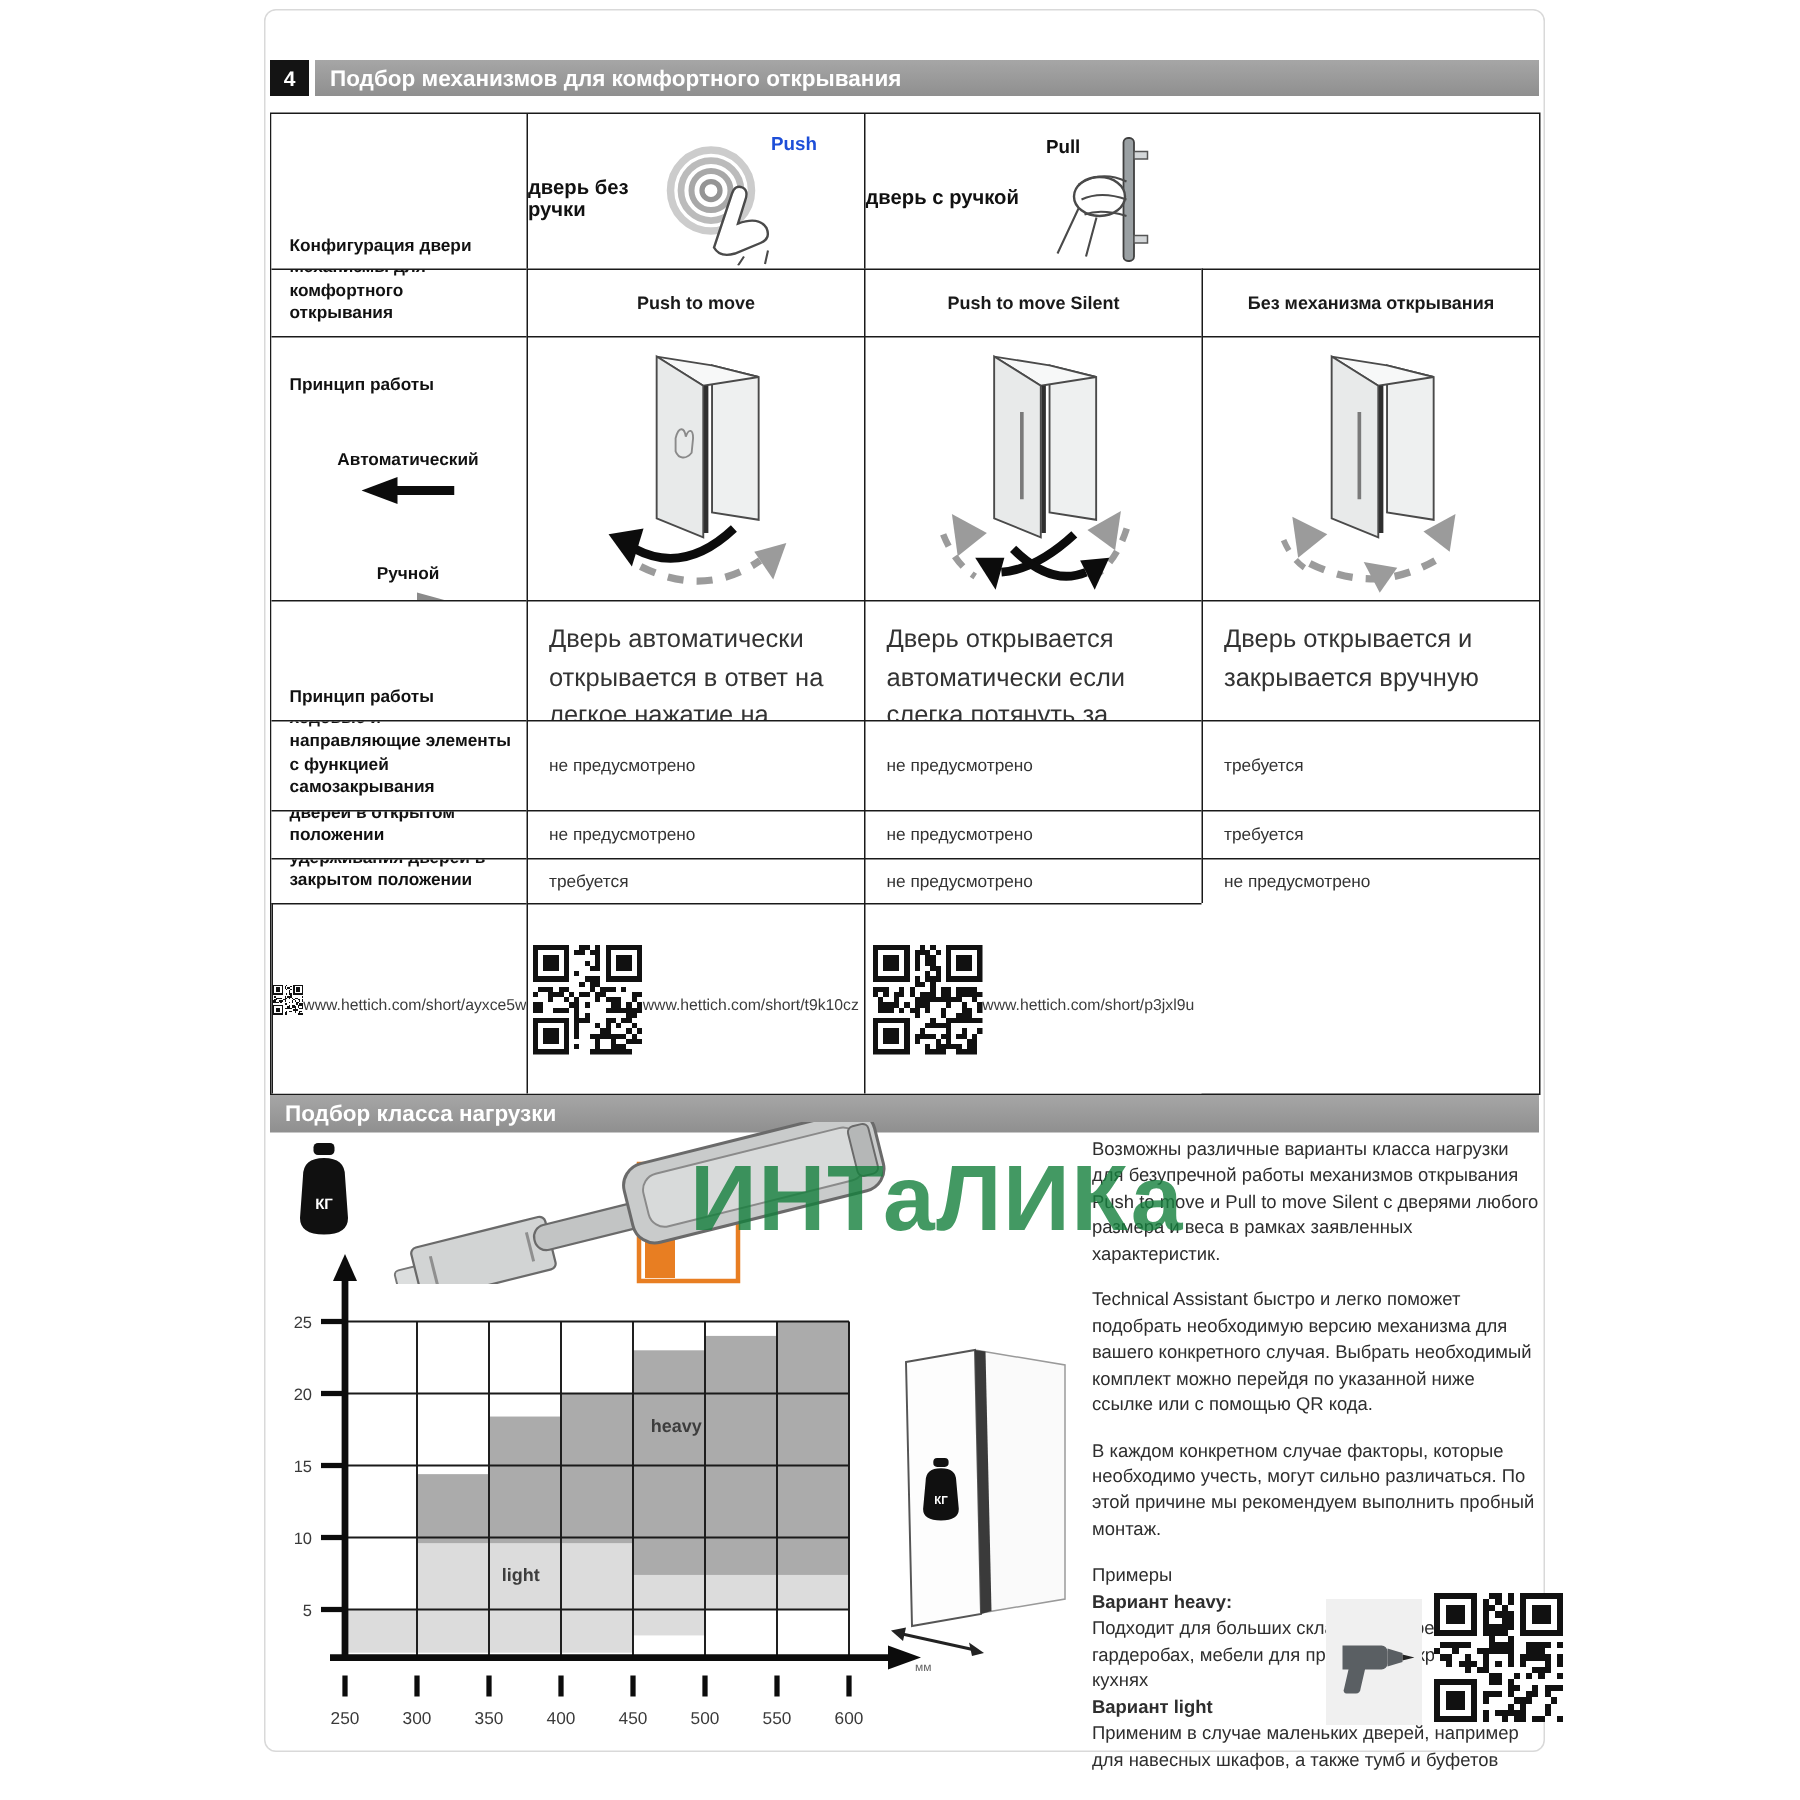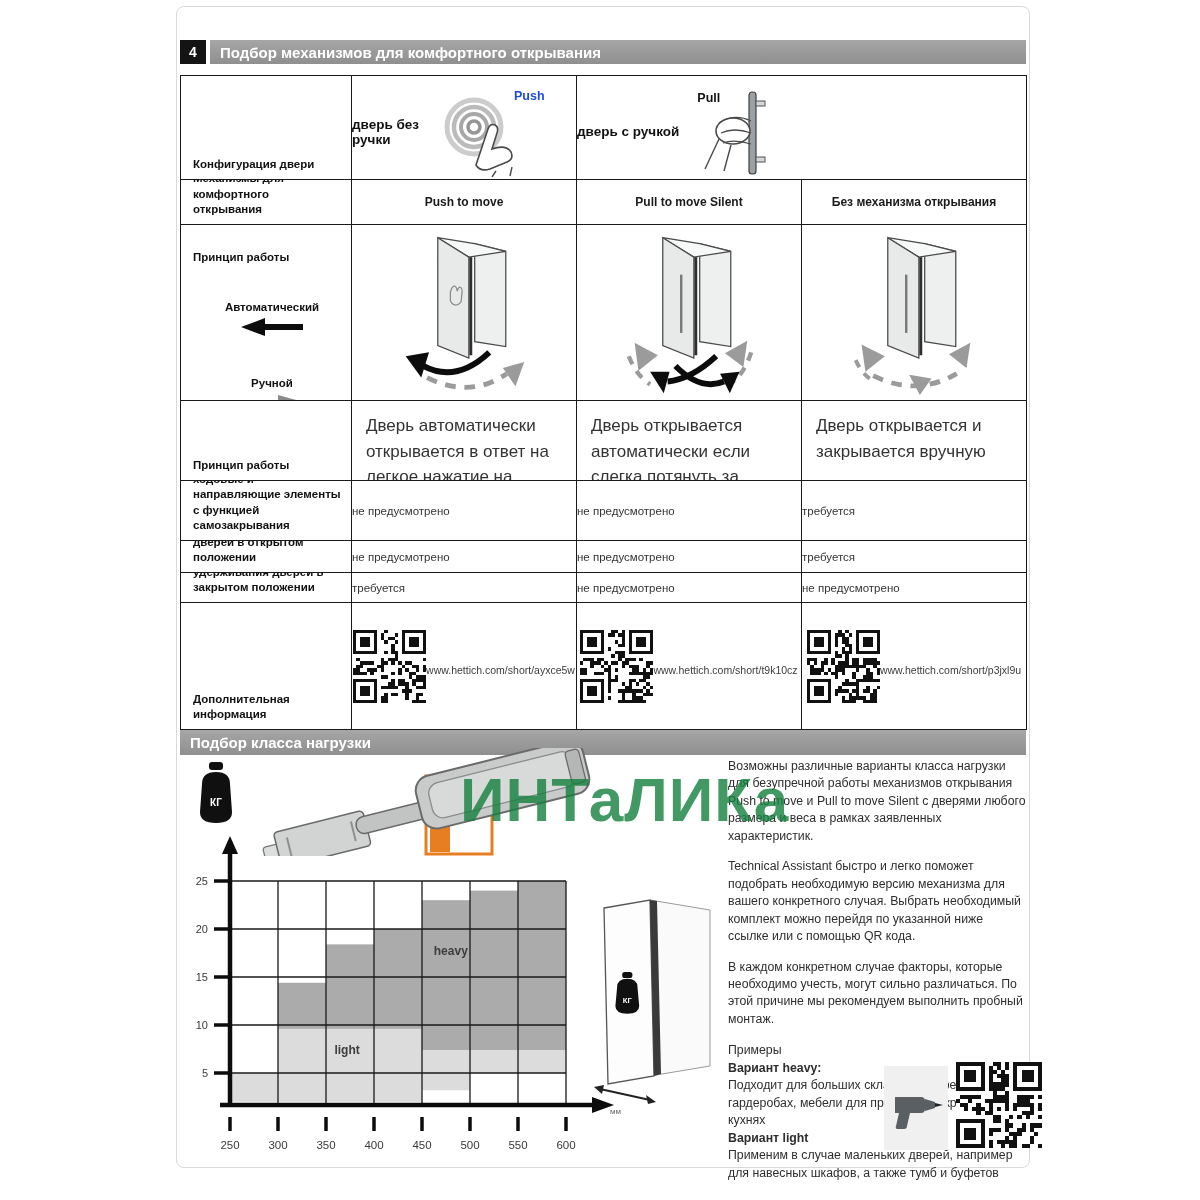--- a/index.html
+++ b/index.html
@@ -22,21 +22,21 @@
          grid-template-rows:103px 45px 176px 80px 60px 32px 30px 127px;
          border:1.5px solid #1a1a1a;box-sizing:content-box;}
   .tc{box-sizing:border-box;overflow:hidden;background:#fff;}
   .bl{border-left:1px solid #1a1a1a;}
   .bt{border-top:1px solid #1a1a1a;}
   .span2{grid-column:3/5;}
   .lab{display:flex;align-items:flex-end;padding:6px 10px 6px 12px;
        font-size:11.5px;font-weight:bold;color:#111;line-height:1.35;}
   .cMid{display:flex;align-items:center;justify-content:center;
         font-size:12px;font-weight:bold;color:#1a1a1a;text-align:center;}
-  .cPlain{display:flex;align-items:center;font-size:11.5px;color:#333;}
+  .cPlain{display:flex;align-items:center;padding-left:14px;font-size:11.5px;color:#333;}
   .cTxt{padding:12px 16px 6px 14px;font-size:17px;line-height:1.5;color:#333;}
   .cIll{display:flex;align-items:center;justify-content:center;}
   .cHead{display:flex;flex-direction:row;align-items:center;padding-top:8px;}
   .hTitle{font-size:13.5px;font-weight:bold;color:#111;}
   .cQr{display:flex;flex-direction:row;align-items:center;justify-content:center;}
   .qr{width:73px;height:73px;}
   .qr svg{width:100%;height:100%;display:block;}
   .urlTxt{margin-top:7px;font-size:10.5px;color:#3c3c3c;}
   
   .legendCell{display:flex;flex-direction:column;padding:26px 0 0 12px;font-size:11.5px;font-weight:bold;color:#111;}
@@ -104,21 +104,21 @@
           <path d="M40,50 l-14,30 M52,56 l-7,26" fill="none" stroke="#4a4a4a" stroke-width="1.4"></path>
         </svg>
         <span class="plbl">Pull</span>
       </div>
     </div>
 
     <div class="tc bt lab">
       <span>Механизмы для комфортного открывания</span>
     </div>
     <div class="tc bt bl cMid">Push to move</div>
-    <div class="tc bt bl cMid">Pull to move Silent</div>
+    <div class="tc bt bl cMid">Push to move Silent</div>
     <div class="tc bt bl cMid">Без механизма открывания</div>
 
     <div class="tc bt legendCell">
       <span>Принцип работы</span>
       <div class="legRow a">
         <span>Автоматический</span>
         <svg width="62" height="20" viewBox="0 0 62 20">
           <polygon points="0,10 24,1 24,19" fill="#0c0c0c"></polygon>
           <rect x="22" y="7" width="40" height="6" fill="#0c0c0c"></rect>
         </svg>
@@ -197,23 +197,20 @@
     <div class="tc bt bl cPlain">не предусмотрено</div>
     <div class="tc bt bl cPlain">требуется</div>
 
     <div class="tc bt lab">
       <span>Фиксатор для удерживания дверей в закрытом положении</span>
     </div>
     <div class="tc bt bl cPlain">требуется</div>
     <div class="tc bt bl cPlain">не предусмотрено</div>
     <div class="tc bt bl cPlain">не предусмотрено</div>
 
-    <div class="tc bt lab">
-      <span>Дополнительная информация</span>
-    </div>
     <div class="tc bt bl cQr">
       <div class="qr">
           <svg viewBox="0 0 21 21" shape-rendering="crispEdges">
             <rect width="21" height="21" fill="#fff"></rect>
             <rect x="9" y="0" width="1" height="1" fill="#111"></rect>
             <rect x="8" y="1" width="1" height="1" fill="#111"></rect>
             <rect x="12" y="1" width="1" height="1" fill="#111"></rect>
             <rect x="8" y="2" width="1" height="1" fill="#111"></rect>
             <rect x="10" y="2" width="1" height="1" fill="#111"></rect>
             <rect x="11" y="2" width="1" height="1" fill="#111"></rect>

